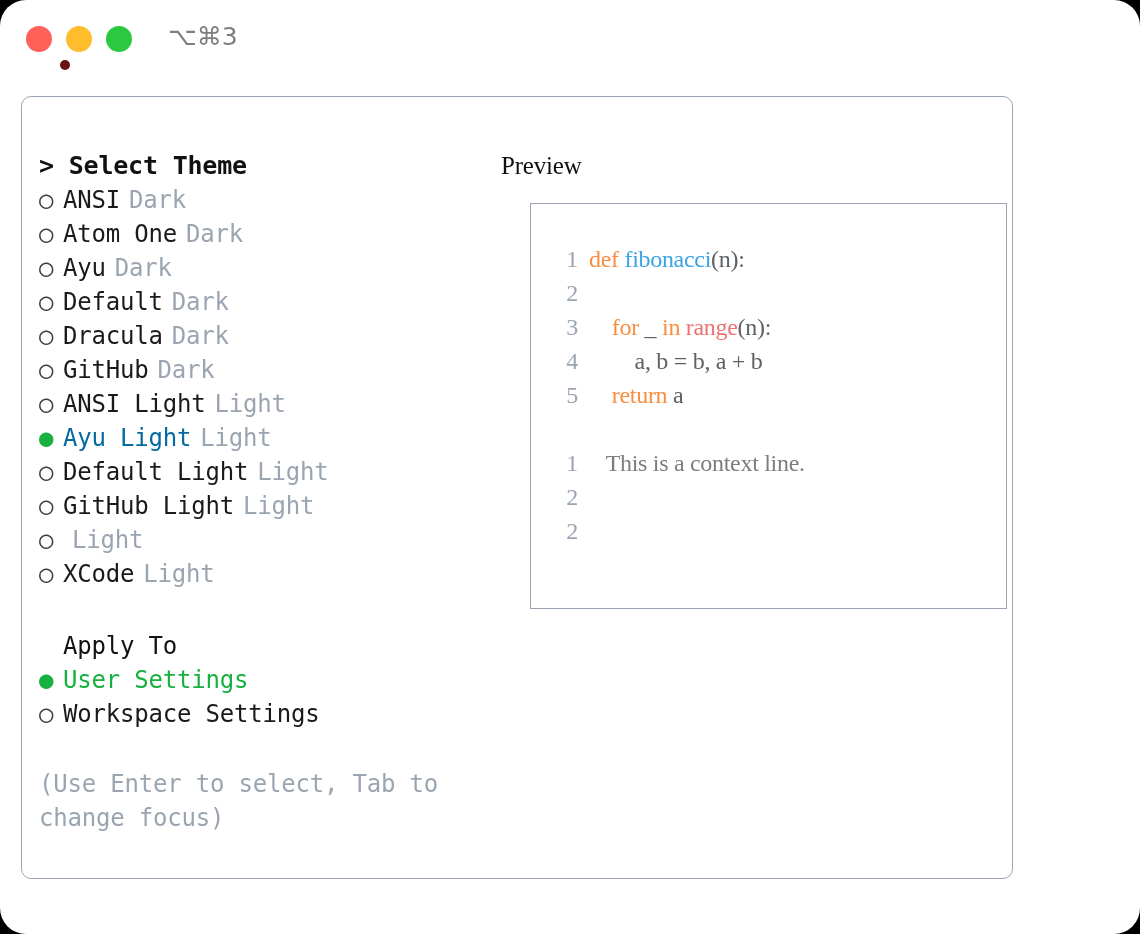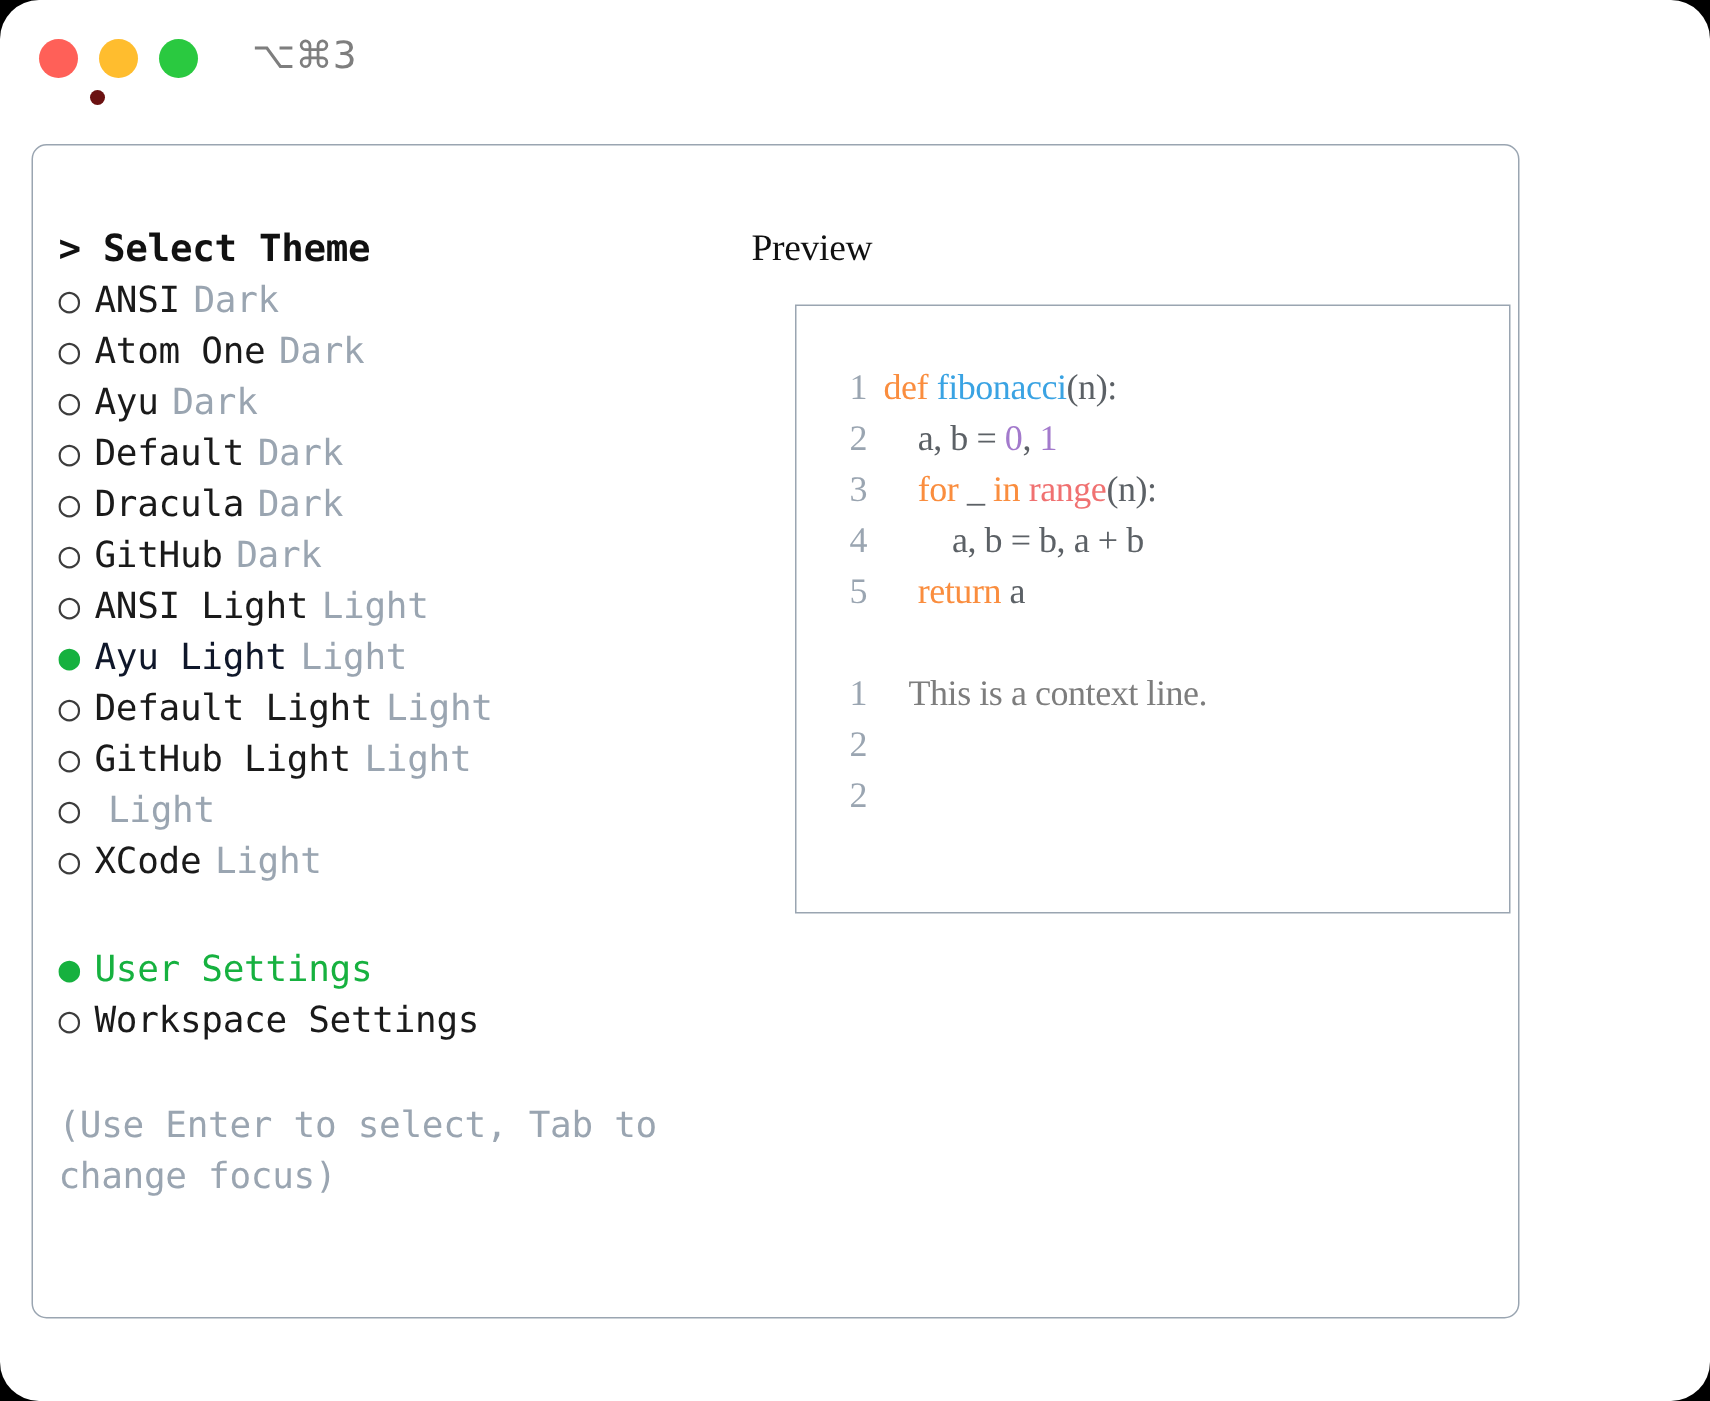--- a/index.html
+++ b/index.html
@@ -113,21 +113,21 @@
   .bullet {
     display: inline-block;
     width: 24px;
     flex: 0 0 24px;
     font-size: 24px;
     line-height: 34px;
   }
   .bullet.empty { color: #3c3c3c; }
   .bullet.filled { color: #16b13f; }
   .theme-name { color: #1a1a1a; }
-  .theme-row.selected .theme-name { color: #0f172a; }
+  .theme-row.selected .theme-name { color: #0369a1; }
   .theme-tag {
     color: #9aa5b1;
     margin-left: 9px;
   }
 
   #apply-block { margin-top: 38px; }
   #apply-title {
     font-size: 24px;
     color: #111111;
     white-space: pre;
@@ -237,37 +237,38 @@
           <div class="theme-row"><span class="bullet empty">○</span><span class="theme-name">GitHub</span><span class="theme-tag">Dark</span></div>
           <div class="theme-row"><span class="bullet empty">○</span><span class="theme-name">ANSI Light</span><span class="theme-tag">Light</span></div>
           <div class="theme-row selected"><span class="bullet filled">●</span><span class="theme-name">Ayu Light</span><span class="theme-tag">Light</span></div>
           <div class="theme-row"><span class="bullet empty">○</span><span class="theme-name">Default Light</span><span class="theme-tag">Light</span></div>
           <div class="theme-row"><span class="bullet empty">○</span><span class="theme-name">GitHub Light</span><span class="theme-tag">Light</span></div>
           <div class="theme-row"><span class="bullet empty">○</span><span class="theme-tag">Light</span></div>
           <div class="theme-row"><span class="bullet empty">○</span><span class="theme-name">XCode</span><span class="theme-tag">Light</span></div>
         </div>
 
       <div id="apply-block">
+        <div id="apply-title">Apply To</div>
         <div id="apply-list">
             <div class="apply-row selected"><span class="bullet filled">●</span><span class="apply-label">User Settings</span></div>
             <div class="apply-row"><span class="bullet empty">○</span><span class="apply-label">Workspace Settings</span></div>
           </div>
       </div>
 
       <div id="hint">(Use Enter to select, Tab to change focus)</div>
     </div>
 
     <div id="right-col">
       <div id="preview-title" class="section-title" style="font-weight:normal">Preview</div>
 
       <div id="code-box">
         <div id="code-inner">
           <div id="code-lines">
               <div class="code-line"><span class="ln">1</span><span class="code-text"><span class="tok-kw">def </span><span class="tok-fn">fibonacci</span><span class="tok-plain">(n):</span></span></div>
-              <div class="code-line"><span class="ln">2</span><span class="code-text"><span class="tok-plain">    a, b = </span><span class="tok-num">0</span><span class="tok-plain">, </span><span class="tok-num">1</span></span></div>
+              <div class="code-line"><span class="ln">2</span></div>
               <div class="code-line"><span class="ln">3</span><span class="code-text"><span class="tok-plain">    </span><span class="tok-kw">for</span><span class="tok-plain"> _ </span><span class="tok-kw">in</span><span class="tok-plain"> </span><span class="tok-builtin">range</span><span class="tok-plain">(n):</span></span></div>
               <div class="code-line"><span class="ln">4</span><span class="code-text"><span class="tok-plain">        a, b = b, a + b</span></span></div>
               <div class="code-line"><span class="ln">5</span><span class="code-text"><span class="tok-plain">    </span><span class="tok-kw">return</span><span class="tok-plain"> a</span></span></div>
             </div>
           <div class="blank-line"></div>
           <div id="diff-lines">
               <div class="code-line"><span class="ln">1</span><span class="code-text diff-ctx">   This is a context line.</span></div>
               <div class="code-line"><span class="ln">2</span></div>
               <div class="code-line"><span class="ln">2</span></div>
             </div>

